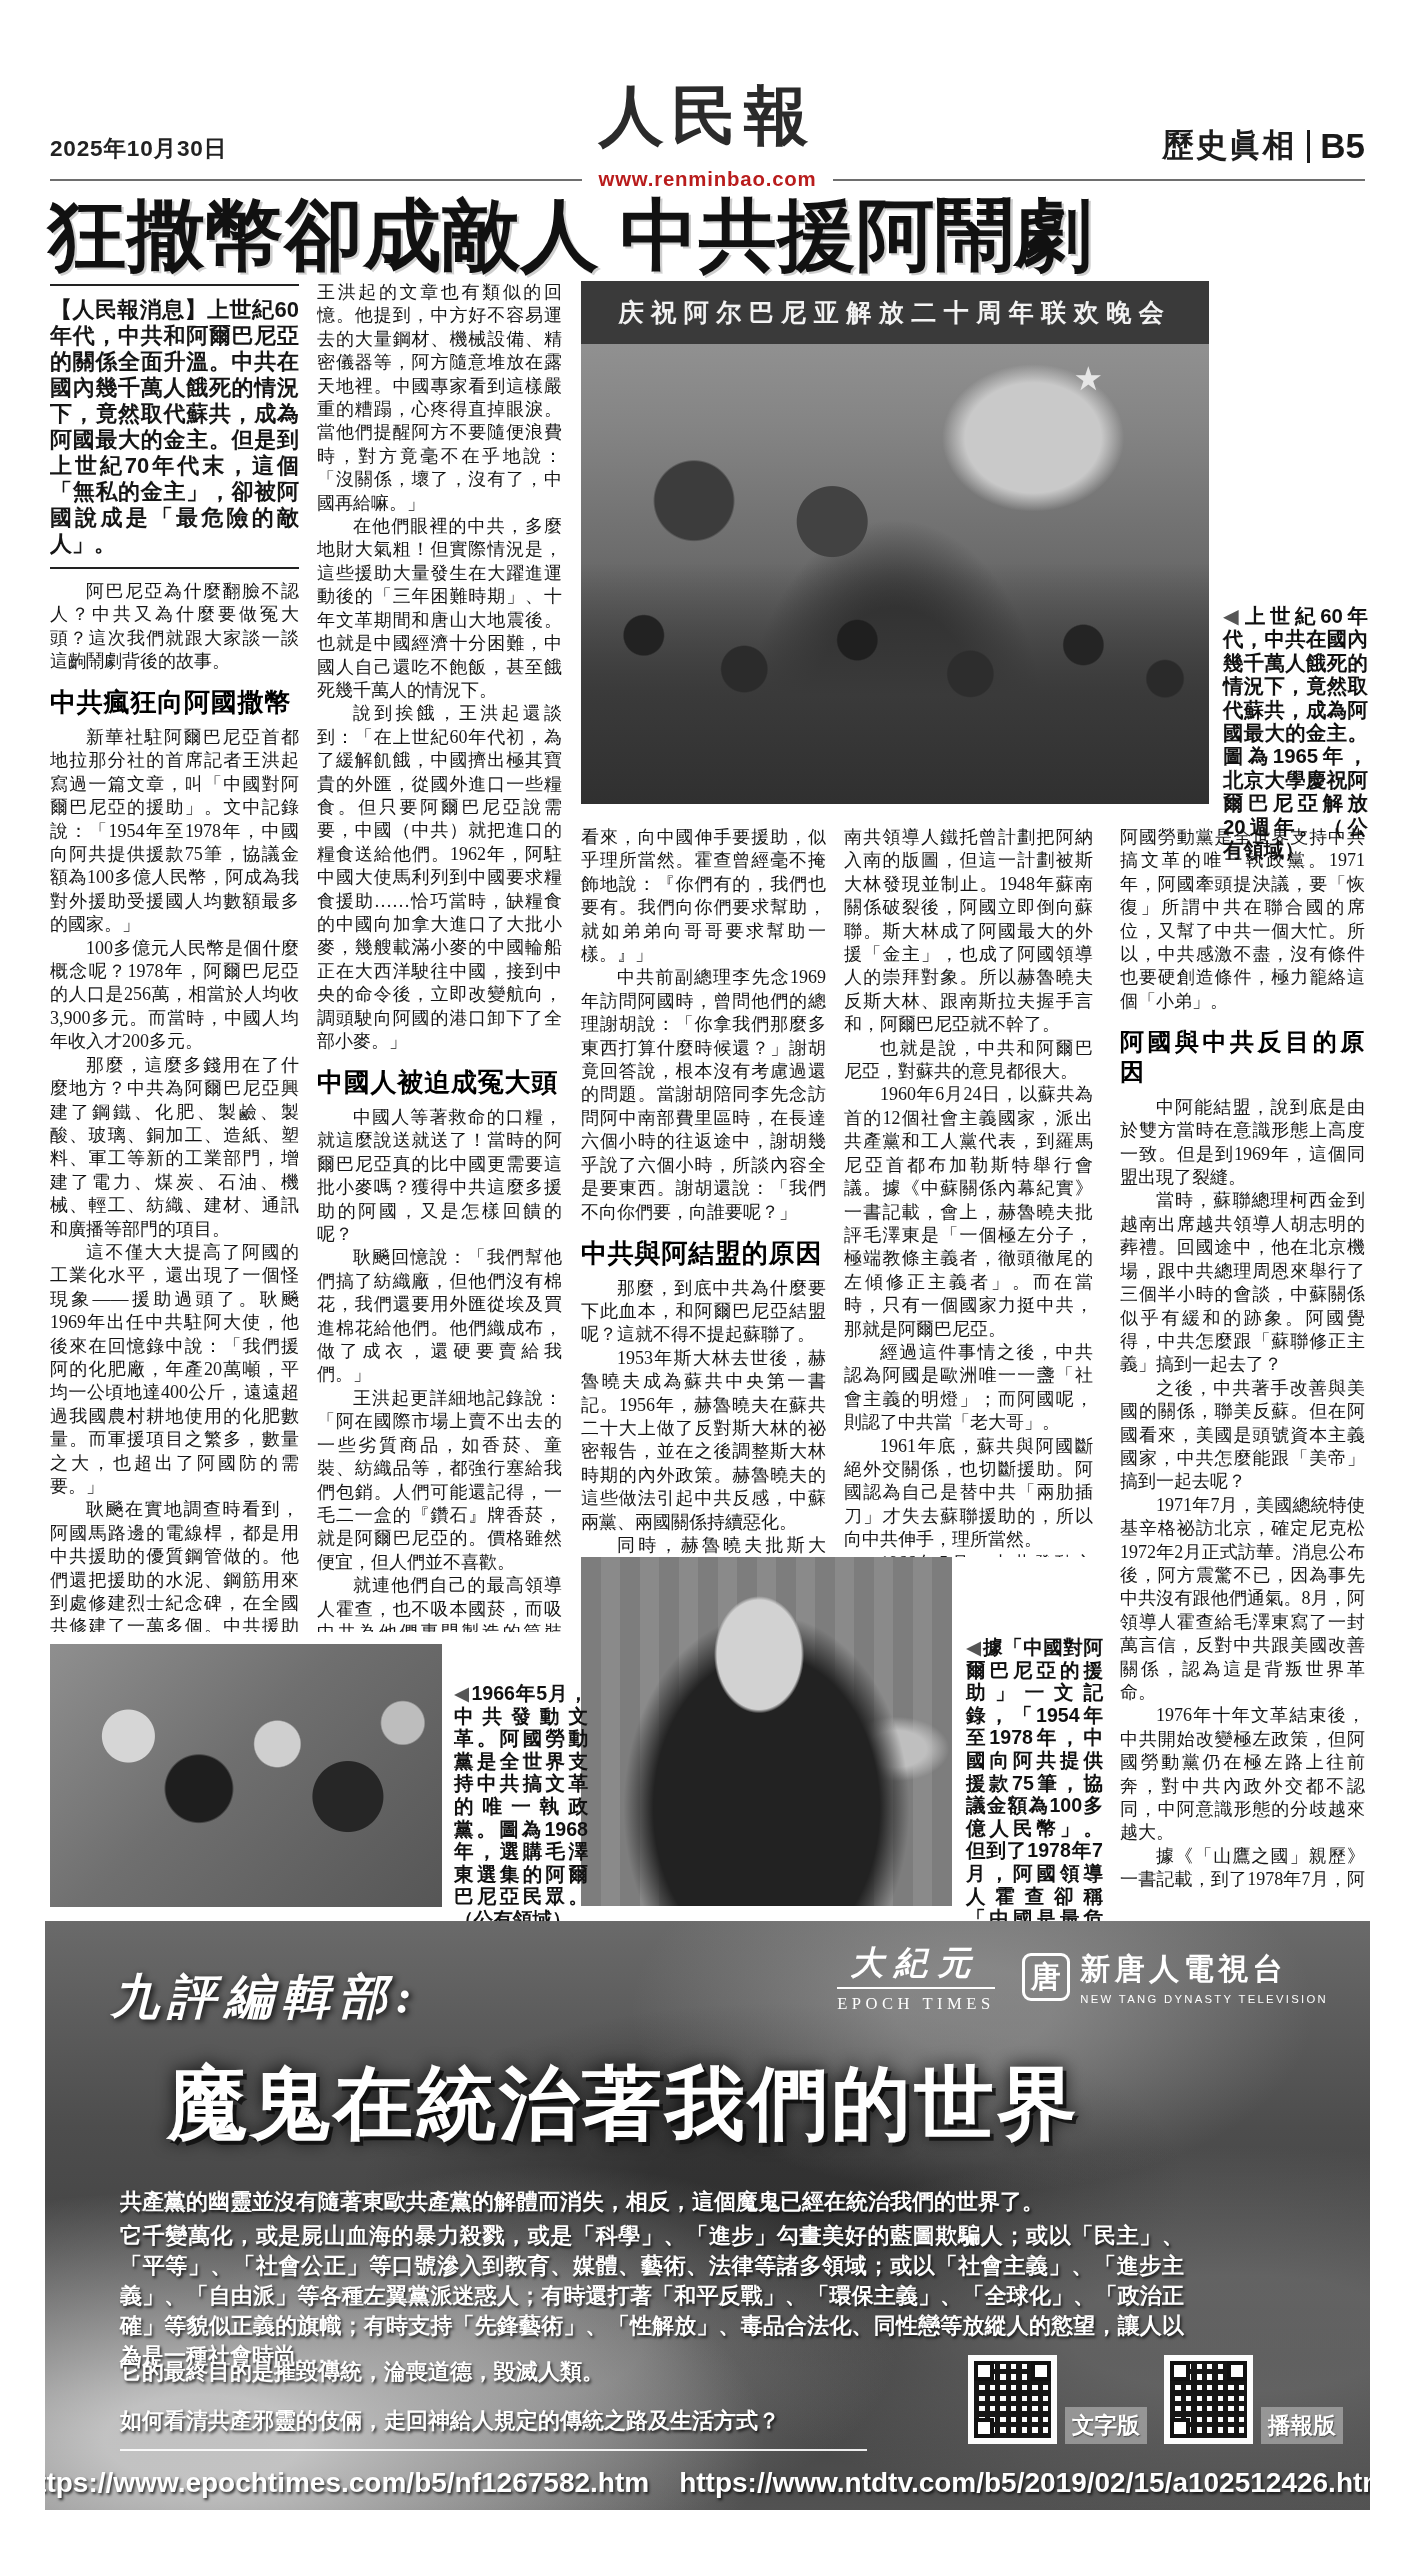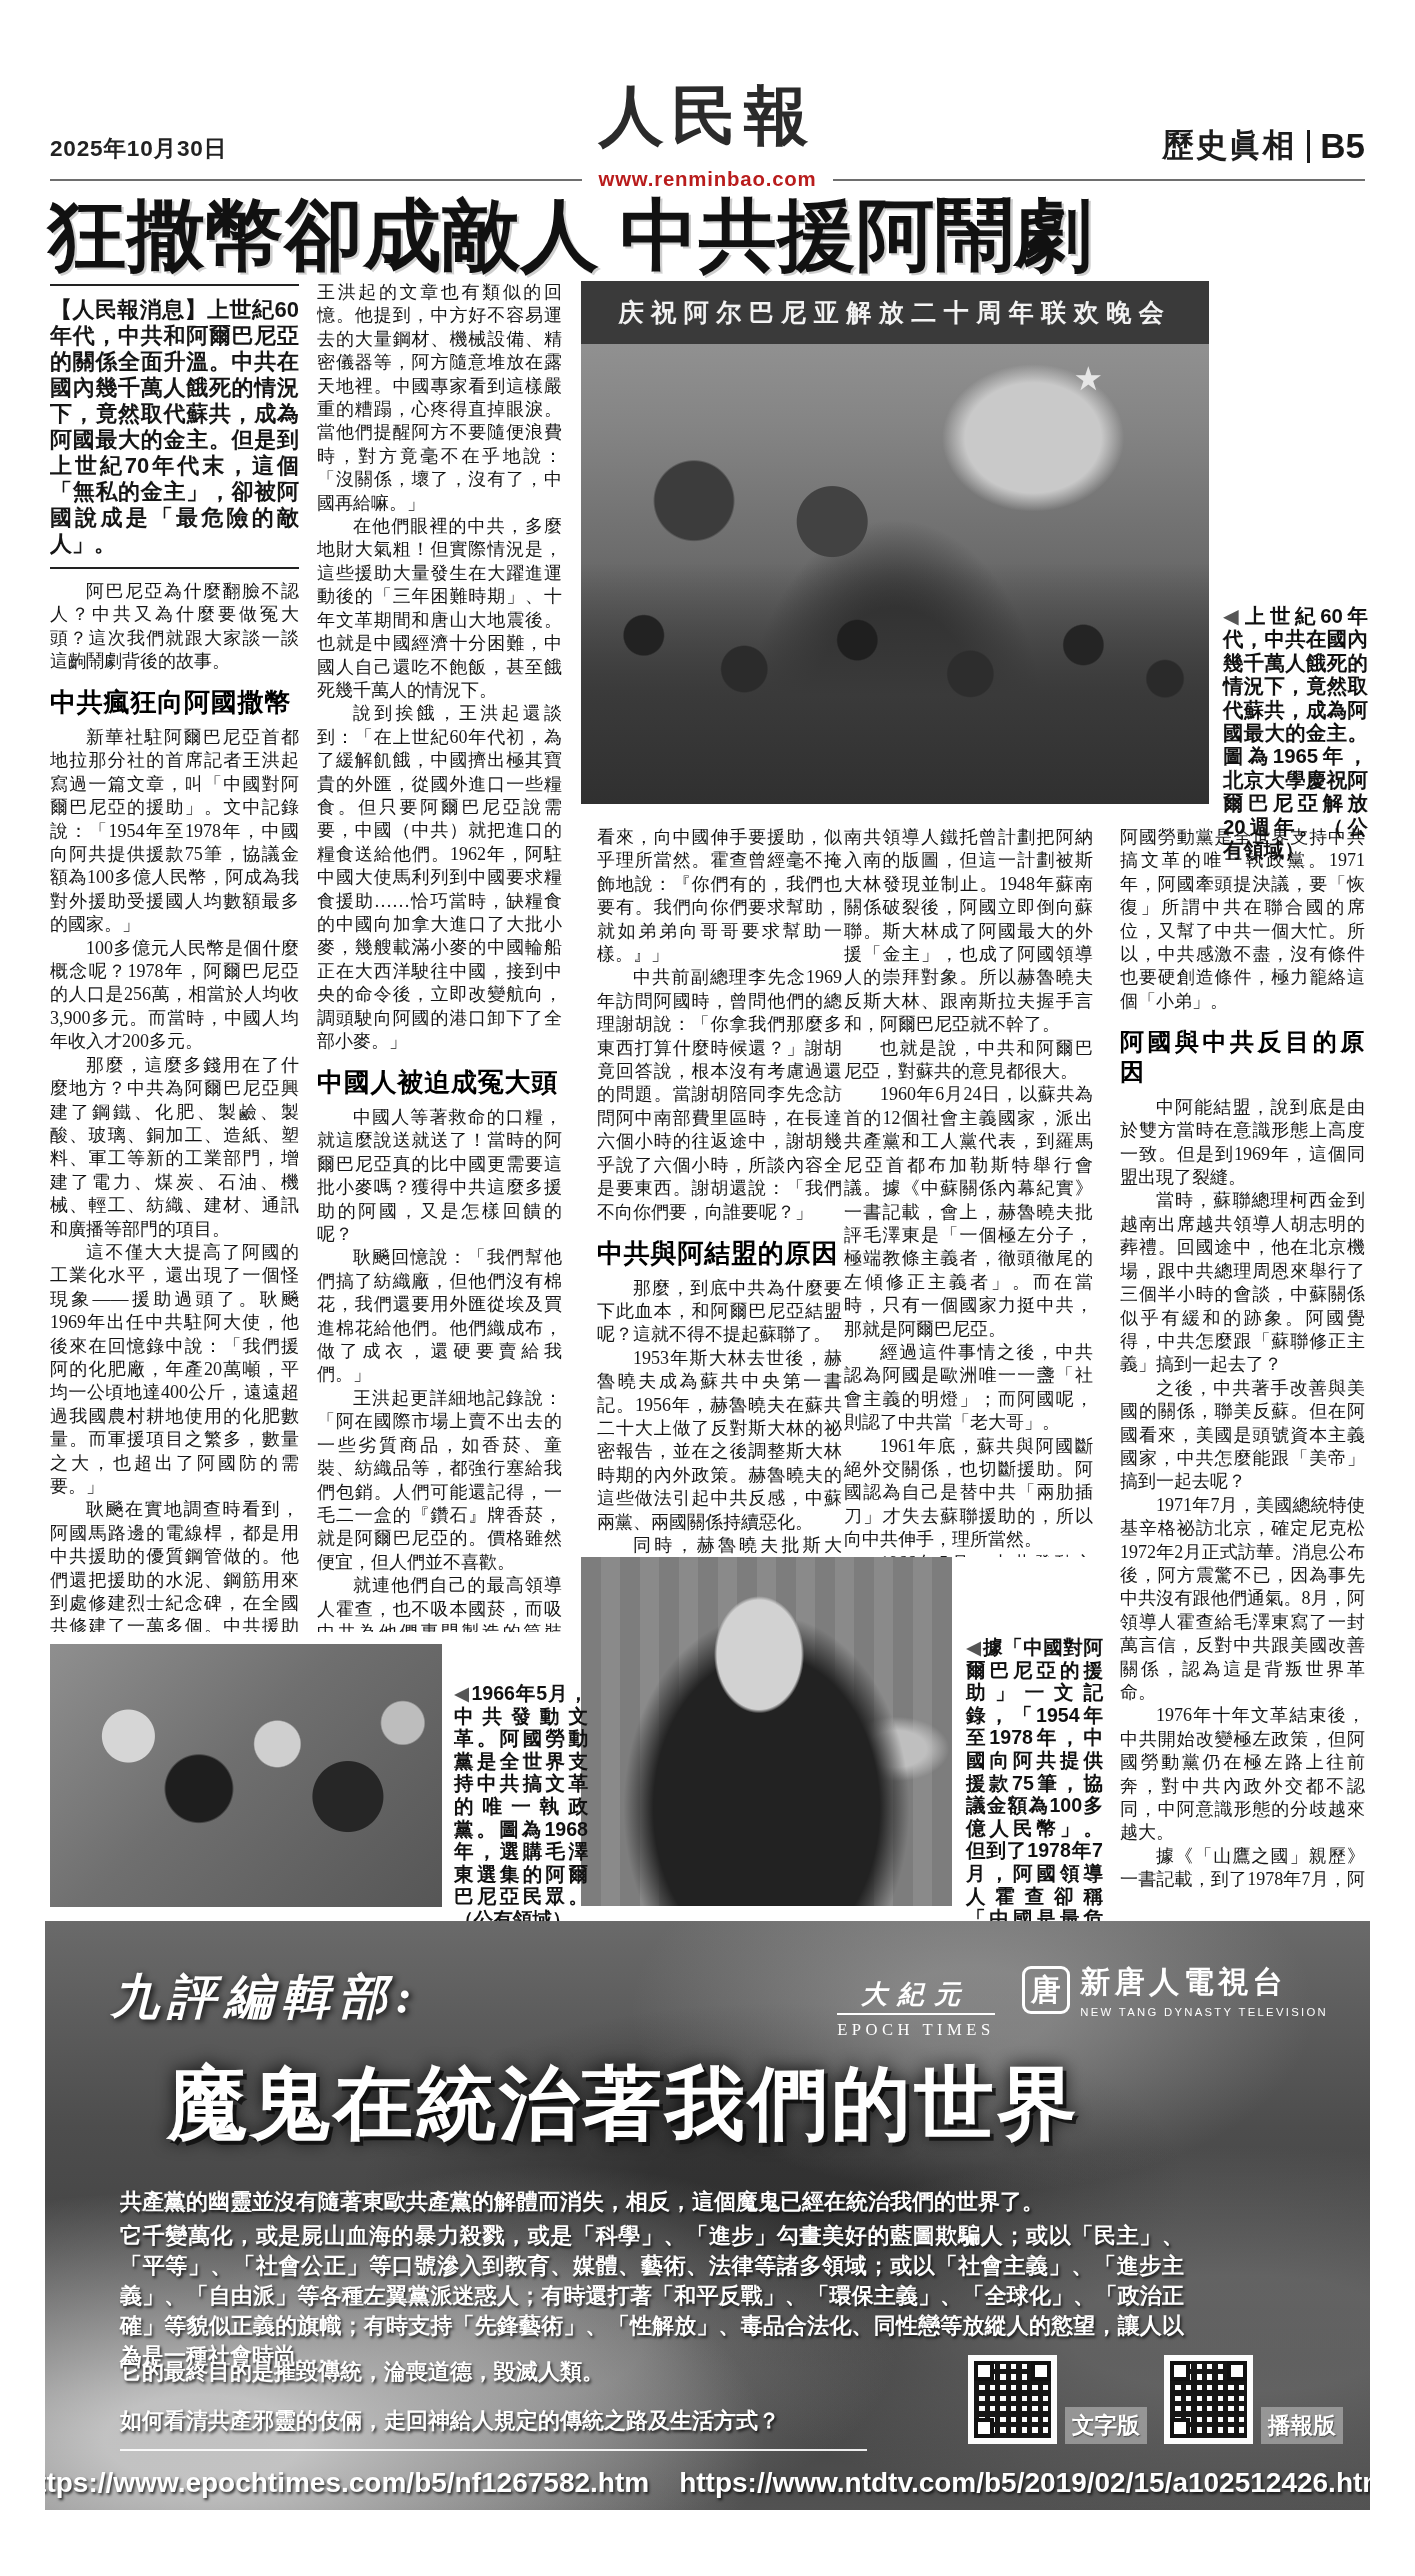--- a/index.html
+++ b/index.html
@@ -26,21 +26,21 @@
 
   
   #headline { position:absolute; left:48px; top:184px; width:1321px;
     font-size:78px; font-weight:900; letter-spacing:0.8px; color:#111;
     text-shadow:2.3px 2.3px 0 #cfcfcf; white-space:nowrap; }
 
   
   .col { position:absolute; overflow:hidden; text-align:justify; font-size:18px; line-height:23.4px; color:#161616; }
   #col1 { left:50px;  top:281px; width:249px; height:1351px; }
   #col2 { left:317px; top:281px; width:245px; height:1351px; }
-  #col3 { left:581px; top:826px; width:245px; height:731px;margin-left:16px; }
+  #col3 { left:581px; top:826px; width:245px; height:731px; }
   #col4 { left:844px;top:826px; width:249px; height:731px; }
   #col5 { left:1120px;top:826px; width:245px; height:1064px; }
   .col p { text-indent:2em; margin:0; }
   .col p.cont { text-indent:0; }
   .rule { border-top:2.3px solid #222; margin:3px 0 10.6px 0; }
   .rule2 { border-top:2.3px solid #222; margin:10.6px 0 10.6px 0; }
   #intro { font-family:"Liberation Sans","DejaVu Sans",sans-serif; font-weight:700;
            font-size:22px; line-height:26px; text-indent:0;margin-top:8px; }
   .h2 { font-family:"Liberation Sans","DejaVu Sans",sans-serif; font-weight:900;
         font-size:26px; line-height:30px; letter-spacing:0.8px; margin:13.6px 0 9px 0; text-indent:0; color:#000; }
@@ -99,21 +99,21 @@
   #ad { position:absolute; left:45px; top:1921px; width:1325px; height:589px; overflow:hidden; color:#fff;
     background:
       radial-gradient(ellipse at 12% 88%, rgba(215,215,215,.85) 0 6%, rgba(0,0,0,0) 34%),
       radial-gradient(ellipse at 38% 72%, rgba(150,150,150,.6) 0 8%, rgba(0,0,0,0) 30%),
       radial-gradient(ellipse at 70% 15%, rgba(170,170,170,.5) 0 6%, rgba(0,0,0,0) 26%),
       radial-gradient(ellipse at 90% 70%, rgba(120,120,120,.6) 0 10%, rgba(0,0,0,0) 32%),
       radial-gradient(ellipse at 55% 45%, rgba(30,30,30,.55) 0 12%, rgba(0,0,0,0) 40%),
       linear-gradient(180deg,#6a6a6a 0%, #4d4d4d 35%, #3d3d3d 75%, #525252 100%); }
   #ad-logos { position:absolute; right:42px; top:19.6px; display:flex; align-items:center; gap:27px; }
   #epoch-logo { text-align:center; }
-  #epoch-cn { font-size:26px; font-weight:900; letter-spacing:10.6px; font-style:italic;margin-top:36px; }
+  #epoch-cn { font-size:33px; font-weight:900; letter-spacing:10.6px; font-style:italic; }
   #epoch-en { font-size:16.6px; letter-spacing:4.5px; border-top:2.3px solid #fff; padding-top:4.5px; margin-top:1.5px;
               font-family:"Liberation Serif",serif; }
   #ntd-logo { display:flex; align-items:center; gap:10.6px; }
   #ntd-seal { width:48px; height:48px; border:3px solid #fff; border-radius:9px;
               display:flex; align-items:center; justify-content:center; font-size:30px; font-weight:700; }
   #ntd-cn { font-size:30px; font-weight:700; letter-spacing:4.5px; }
   #ntd-en { font-size:11.3px; letter-spacing:2.3px; margin-top:3px; font-family:"Liberation Sans",sans-serif; }
   #ad-editorial { position:absolute; left:66px; top:44px; font-size:48px; font-weight:700; font-style:italic;
     letter-spacing:9px; text-shadow:2.3px 2.3px 6px rgba(0,0,0,.9); }
   #ad-title { position:absolute; left:122px; top:130px; font-size:80px; font-weight:900; letter-spacing:3px;

